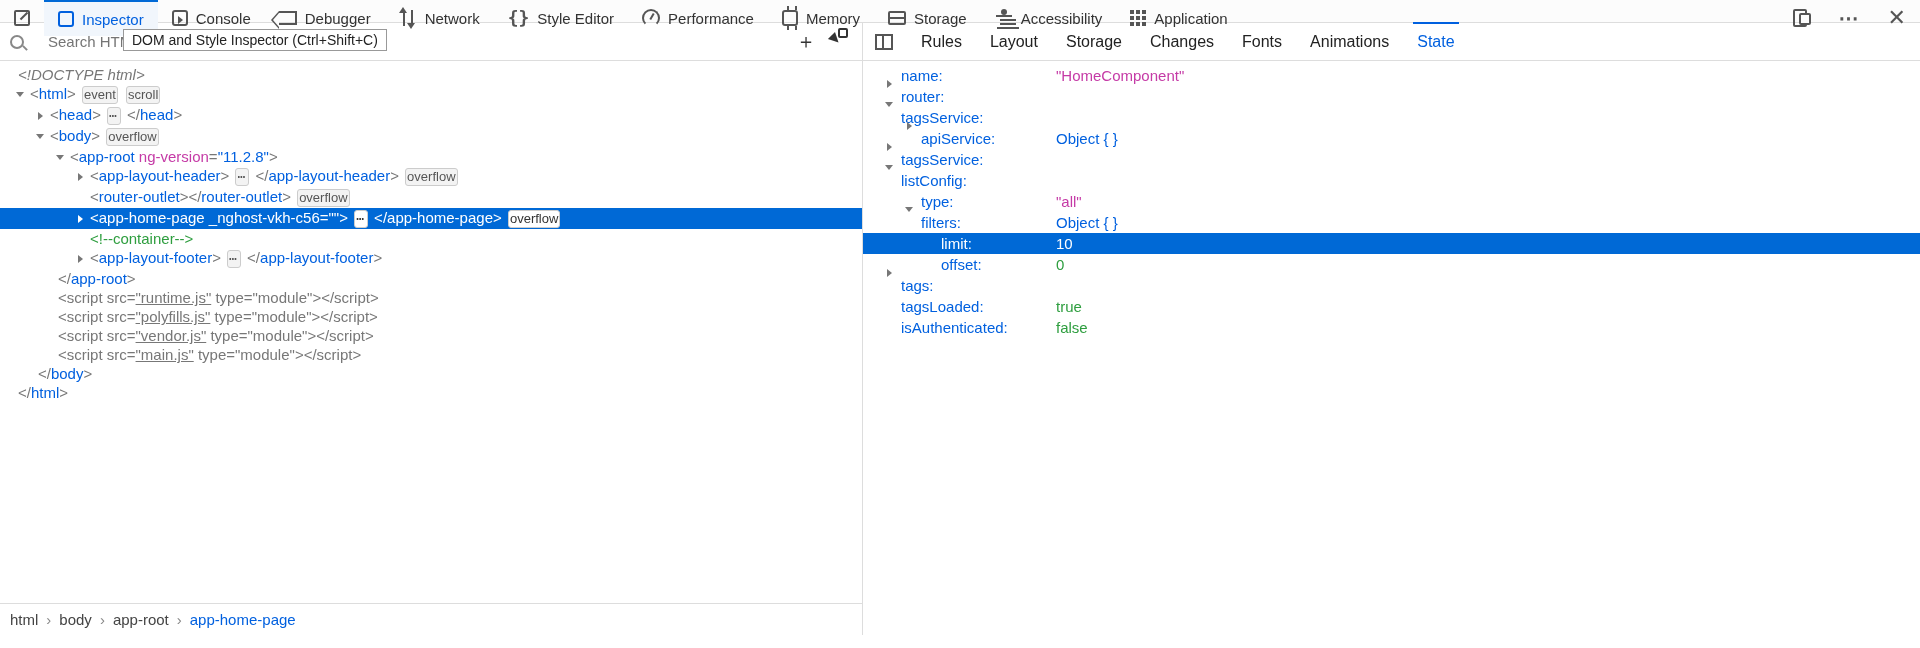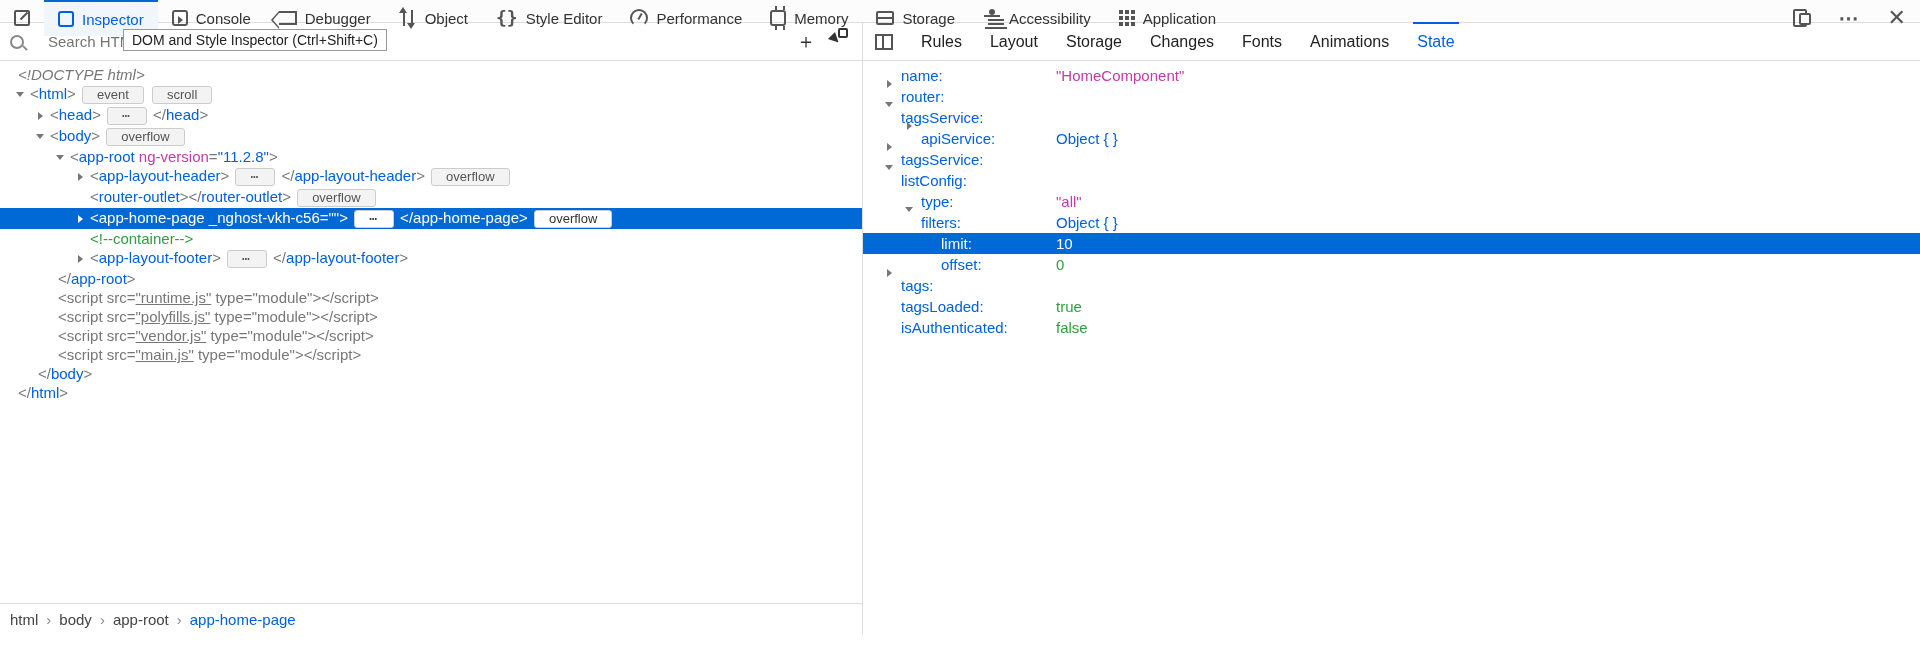--- a/index.html
+++ b/index.html
@@ -60,21 +60,21 @@
 .ln.sel .tw::before{border-color:transparent transparent transparent #fff;}
 .i1{padding-left:38px;}.i2{padding-left:58px;}.i3{padding-left:78px;}
 .tw{display:inline-block;width:12px;position:relative;}
 .tw.c::before{content:"";position:absolute;left:0;top:-8px;border-left:5px solid #777;border-top:4px solid transparent;border-bottom:4px solid transparent;}
 .tw.o::before{content:"";position:absolute;left:-2px;top:-7px;border-top:5px solid #777;border-left:4px solid transparent;border-right:4px solid transparent;}
 .t{color:#0060df;}
 .tg{color:#777;}
 .at{color:#c53aa6;}
 .av{color:#0060df;}
 .cm{color:#2e9e3f;}
-.badge{display:inline-block;background:#f3f3f3;border:1px solid #ccc;border-radius:3px;padding:0 14px;font-size:13px;color:#555;margin:0 2px;vertical-align:middle;line-height:16px;}
+.badge{display:inline-block;background:#f3f3f3;border:1px solid #ccc;border-radius:3px;padding:0 1px;font-size:13px;color:#555;margin:0 2px;vertical-align:middle;line-height:16px;}
 .badge.e{font-family:Menlo,Consolas,monospace;letter-spacing:2px;}
 .ln.sel .badge{background:#fff;color:#333;}
 .ul{text-decoration:underline;}
 .crumb{height:32px;border-top:1px solid #ddd;display:flex;align-items:center;padding:0 10px;gap:8px;font-size:15px;}
 .crumb span{color:#444;}
 .crumb .s{color:#888;}
 .crumb .a{color:#0060df;}
 .r-toolbar{display:flex;align-items:center;height:38px;border-bottom:1px solid #ddd;padding:0 12px;gap:28px;}
 .r-toolbar .icon-panes{width:18px;height:16px;border:2px solid #555;position:relative;}
 .r-toolbar .icon-panes::after{content:"";position:absolute;left:5px;top:0;bottom:0;width:2px;background:#555;}
@@ -117,21 +117,21 @@
     </div>
   <div class="tool-btn">
       <span class="icon-tag"></span>
       <span>Debugger</span>
     </div>
   <div class="tool-btn">
       <span class="icon-net">
         <span></span>
         <span class="d"></span>
       </span>
-      <span>Object</span>
+      <span>Network</span>
     </div>
   <div class="tool-btn">
       <span class="icon-brace">{}</span>
       <span>Style Editor</span>
     </div>
   <div class="tool-btn">
       <span class="icon-perf"></span>
       <span>Performance</span>
     </div>
   <div class="tool-btn">

